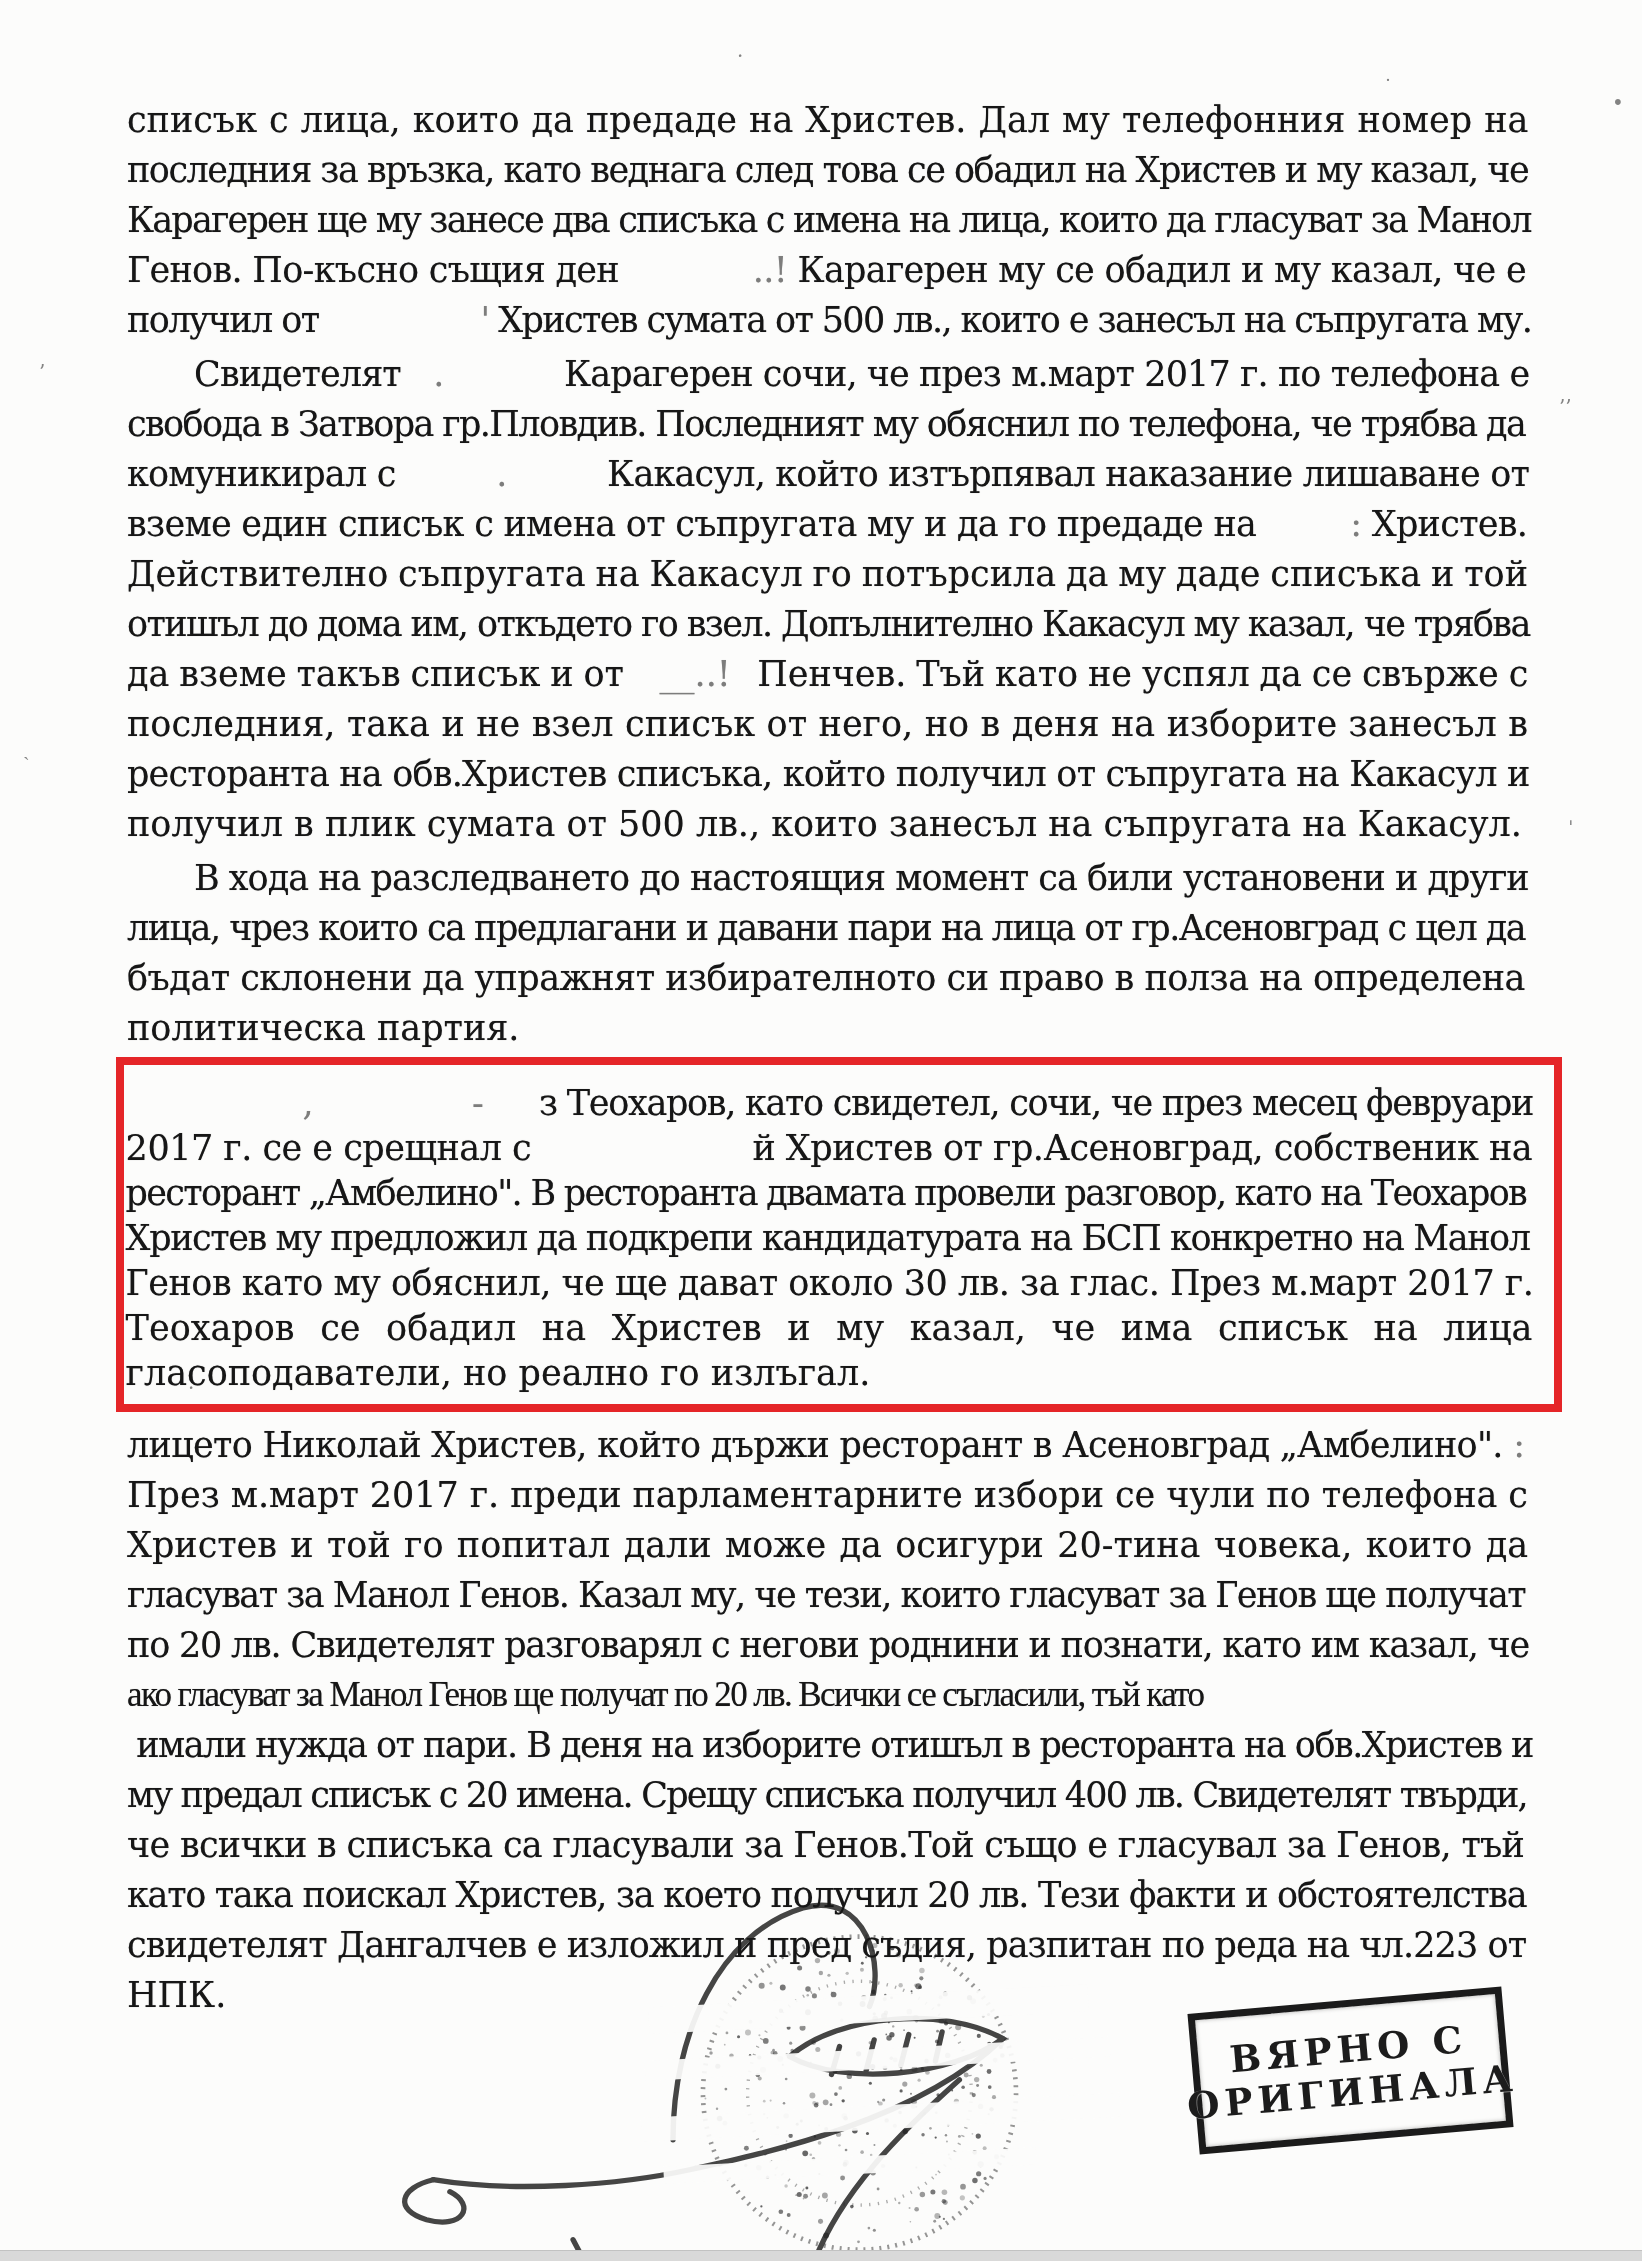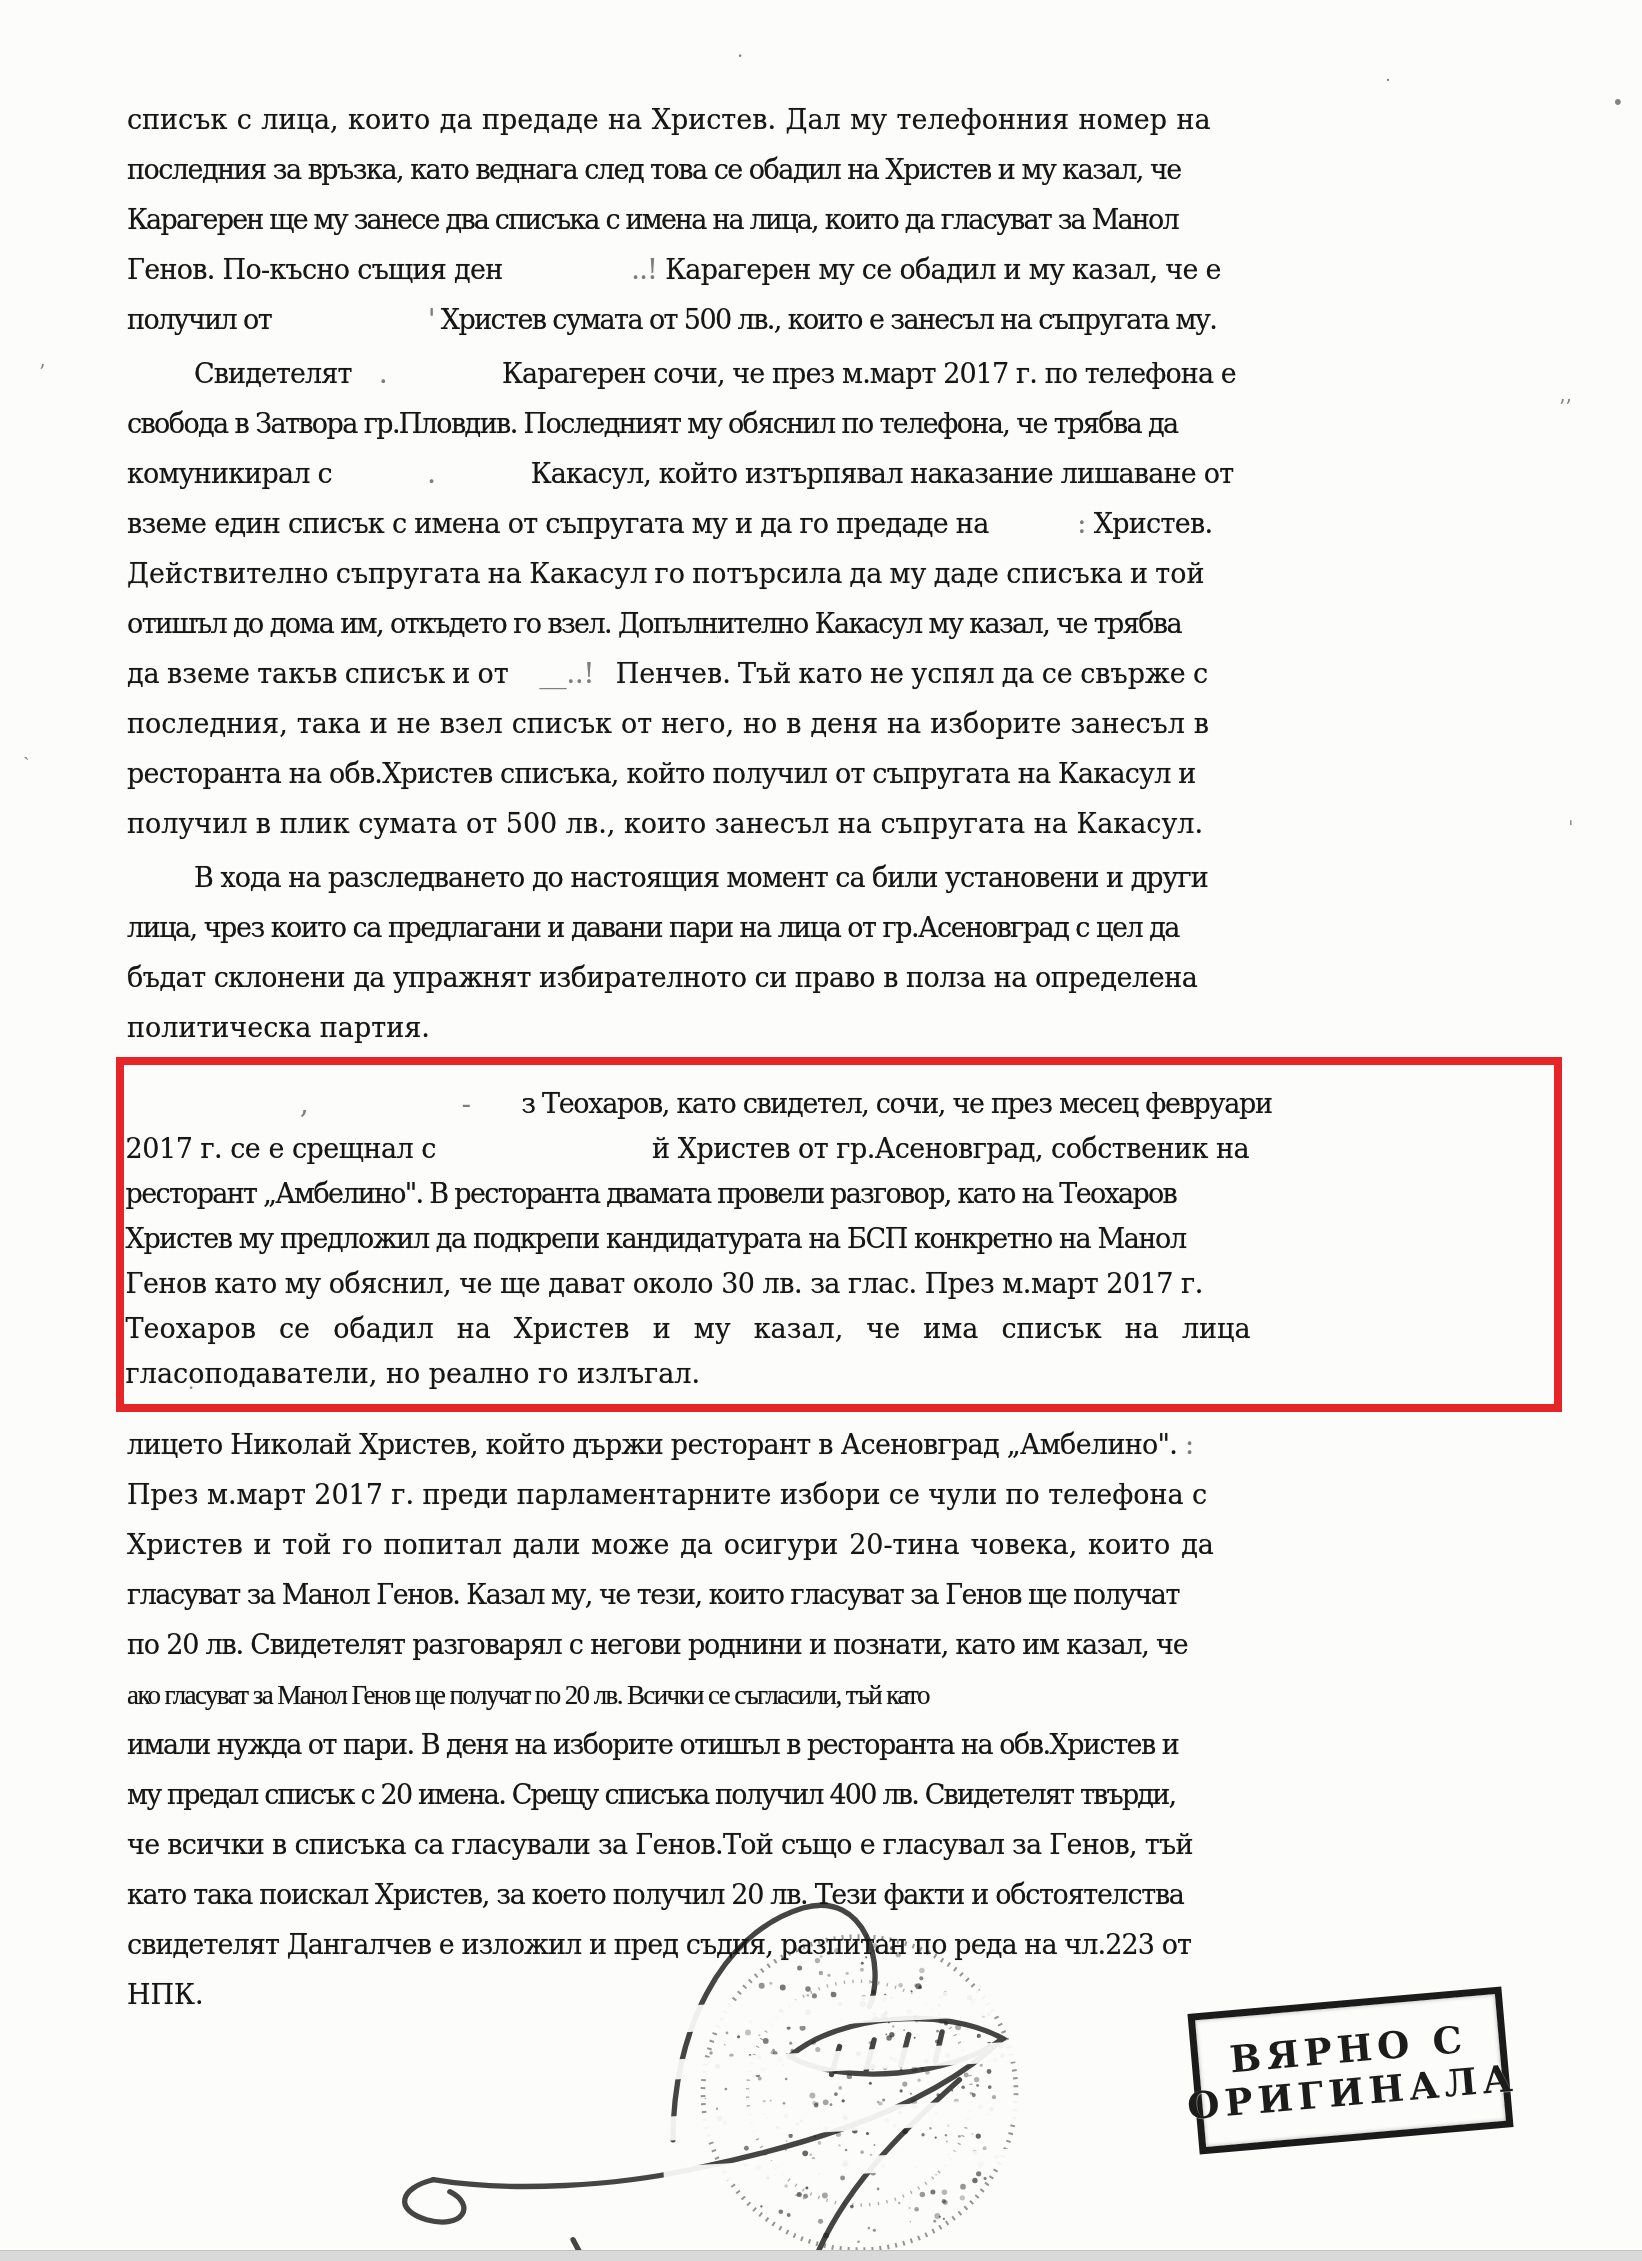--- a/index.html
+++ b/index.html
@@ -8,21 +8,21 @@
     width:1643px;height:2261px;
     background:#fcfcfb;
     overflow:hidden;
     font-family:"DejaVu Serif","Liberation Serif",serif;
     color:#161616;
   }
   .body-text{
     position:absolute;
     left:127px;top:95px;
     width:1415px;
-    font-size:27px;
+    font-size:35px;
     line-height:50px;
     text-shadow:0 0 0.7px rgba(10,10,10,.55);
     z-index:2;
   }
   .para{margin:0 0 4px 0;}
   .line{
     white-space:nowrap;
     height:50px;line-height:50px;
     overflow:visible;
   }
@@ -110,21 +110,21 @@
         <div class="line" style="word-spacing: 14.5px;"><span>Теохаров се обадил на Христев и му казал, че има списък на лица</span></div>
         <div class="line free"><span>гласоподаватели, но реално го излъгал.</span></div>
       </div>
     <div class="para">
         <div class="line" style="letter-spacing: -0.7px;"><span>лицето Николай Христев, който държи ресторант в Асеновград „Амбелино".</span> <span class="mark">:</span></div>
         <div class="line" style="word-spacing: -0.2px;"><span>През м.март 2017 г. преди парламентарните избори се чули по телефона с</span></div>
         <div class="line" style="word-spacing: 2.2px;"><span>Христев и той го попитал дали може да осигури 20-тина човека, които да</span></div>
         <div class="line" style="letter-spacing: -1.5px;"><span>гласуват за Манол Генов. Казал му, че тези, които гласуват за Генов ще получат</span></div>
         <div class="line" style="letter-spacing: -1.2px;"><span>по 20 лв. Свидетелят разговарял с негови роднини и познати, като им казал, че</span></div>
         <div class="line" style="letter-spacing: -1.6px; font-family: Liberation Serif, serif;"><span>ако гласуват за Манол Генов ще получат по 20 лв. Всички се съгласили, тъй като</span></div>
-        <div class="line" style="letter-spacing: -1.5px;"><span>имали нужда от пари. В деня на изборите отишъл в ресторанта на обв.Христев и</span></div>
+        <div class="line" style="letter-spacing: -1.5px; text-align: center;"><span>имали нужда от пари. В деня на изборите отишъл в ресторанта на обв.Христев и</span></div>
         <div class="line" style="letter-spacing: -1.8px;"><span>му предал списък с 20 имена. Срещу списъка получил 400 лв. Свидетелят твърди,</span></div>
         <div class="line" style="letter-spacing: -0.7px;"><span>че всички в списъка са гласували за Генов.Той също е гласувал за Генов, тъй</span></div>
         <div class="line" style="letter-spacing: -1.3px;"><span>като така поискал Христев, за което получил 20 лв. Тези факти и обстоятелства</span></div>
         <div class="line" style="letter-spacing: -0.9px;"><span>свидетелят Дангалчев е изложил и пред съдия, разпитан по реда на чл.223 от</span></div>
         <div class="line free"><span>НПК.</span></div>
       </div>
   </div>
 
   <svg class="seal-svg" viewBox="0 0 740 572">
     <g id="seal-dots" fill="#2a2a2a">

